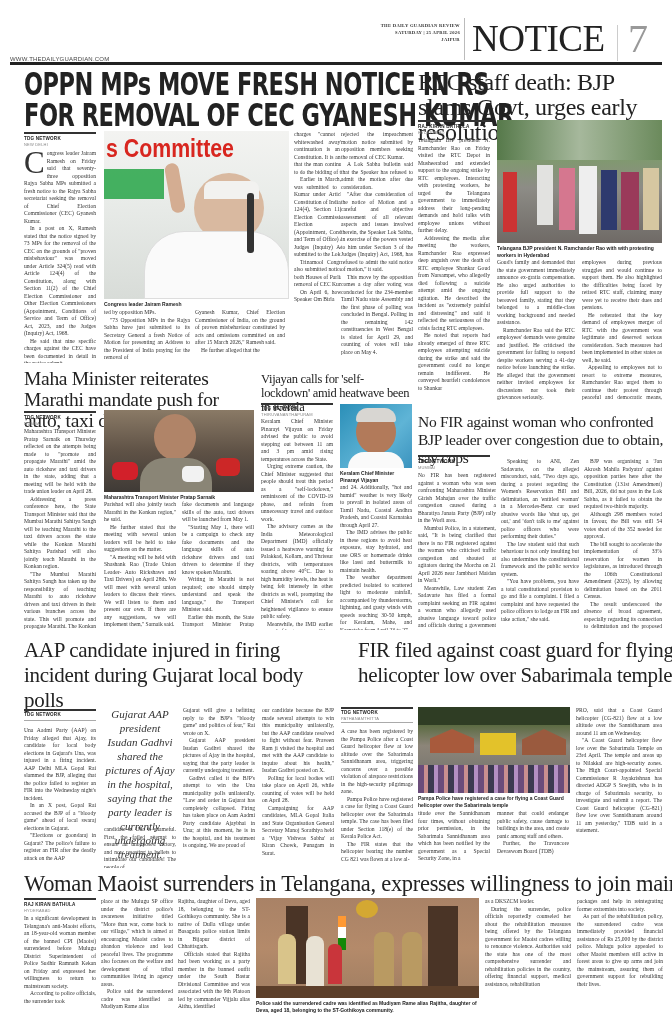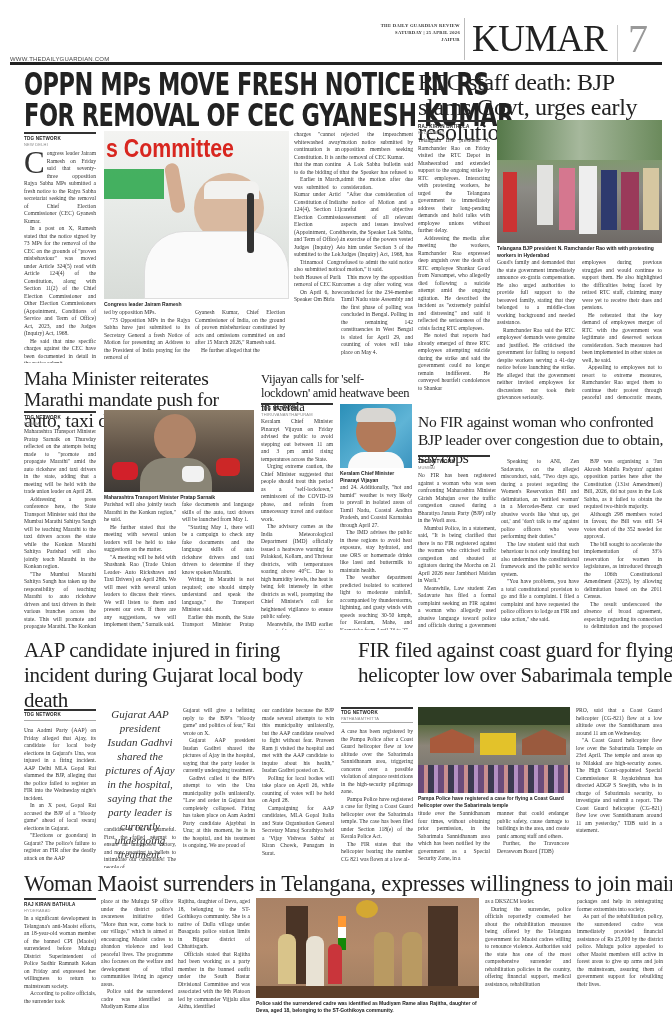--- a/index.html
+++ b/index.html
@@ -30,21 +30,21 @@
 </head>
 <body>
 
 <div class="abs masthead-url">WWW.THEDAILYGUARDIAN.COM</div>
 <div class="abs masthead-meta">
   <div>THE DAILY GUARDIAN REVIEW</div>
   <div>SATURDAY | 25 APRIL 2026</div>
   <div>JAIPUR</div>
 </div>
 <div class="abs masthead-vline"></div>
-<div class="abs section-name">KUMAR</div>
+<div class="abs section-name">NOTICE</div>
 <div class="abs masthead-vline2"></div>
 <div class="abs page-number">7</div>
 <div class="abs masthead-rule"></div>
 
 <div>
   <div class="abs h-sans" style="left:24px;top:69px;font-size:32px;line-height:31px;width:360px;white-space:nowrap;transform:scaleX(.78)">
     <div>OPPN MPs MOVE FRESH NOTICE IN RS</div>
     <div>FOR REMOVAL OF CEC GYANESH KUMAR</div>
   </div>
   <div class="abs byline-bar" style="left:24px;top:132px;width:72px"></div>
@@ -200,21 +200,21 @@
   </div>
   <div class="abs col" style="left:584px;top:458px;width:78px;height:172px">
     <p>BJP was organising a 'Jan Akrosh Mahila Padyatra' against opposition parties here after the Constitution (131st Amendment) Bill, 2026, did not pass in the Lok Sabha, as it failed to obtain the required two-thirds majority.</p>
     <p>Although 298 members voted in favour, the Bill was still 54 votes short of the 352 needed for approval.</p>
     <p>The bill sought to accelerate the implementation of 33% reservation for women in legislatures, as introduced through the 106th Constitutional Amendment (2023), by allowing delimitation based on the 2011 Census.</p>
     <p>The result underscored the absence of broad agreement, especially regarding its connection to delimitation and the proposed expansion of seats.</p>
   </div>
 </div>
 
 <div>
-  <div class="abs h-serif" style="left:24px;top:638px;width:310px;font-size:21px;line-height:25px">AAP candidate injured in firing incident during Gujarat local body death</div>
+  <div class="abs h-serif" style="left:24px;top:638px;width:310px;font-size:21px;line-height:25px">AAP candidate injured in firing incident during Gujarat local body polls</div>
   <div class="abs byline-bar" style="left:24px;top:709px;width:72px"></div>
   <div class="abs byline" style="left:24px;top:712px">TDG NETWORK</div>
   <div class="abs byline-rule" style="left:24px;top:720px;width:72px"></div>
   <div class="abs col" style="left:24px;top:727px;width:72px;height:140px">
     <p class="noind">Una Aadmi Party (AAP) on Friday alleged that Ajay, its candidate for local body elections in Gujarat's Una, was injured in a firing incident. AAP Delhi MLA Gopal Rai slammed the BJP, alleging that the police failed to register an FIR into the Wednesday night's incident.</p>
     <p>In an X post, Gopal Rai accused the BJP of a "bloody game" ahead of local swaraj elections in Gujarat.</p>
     <p>"Elections or goondaraj in Gujarat? The police's failure to register an FIR after the deadly attack on the AAP</p>
   </div>
   <div class="abs pull" style="left:104px;top:707px;width:72px">Gujarat AAP president Isudan Gadhvi shared the pictures of Ajay in the hospital, saying that the party leader is currently undergoing treatment.</div>
   <div class="abs col" style="left:104px;top:826px;width:72px;height:42px">

